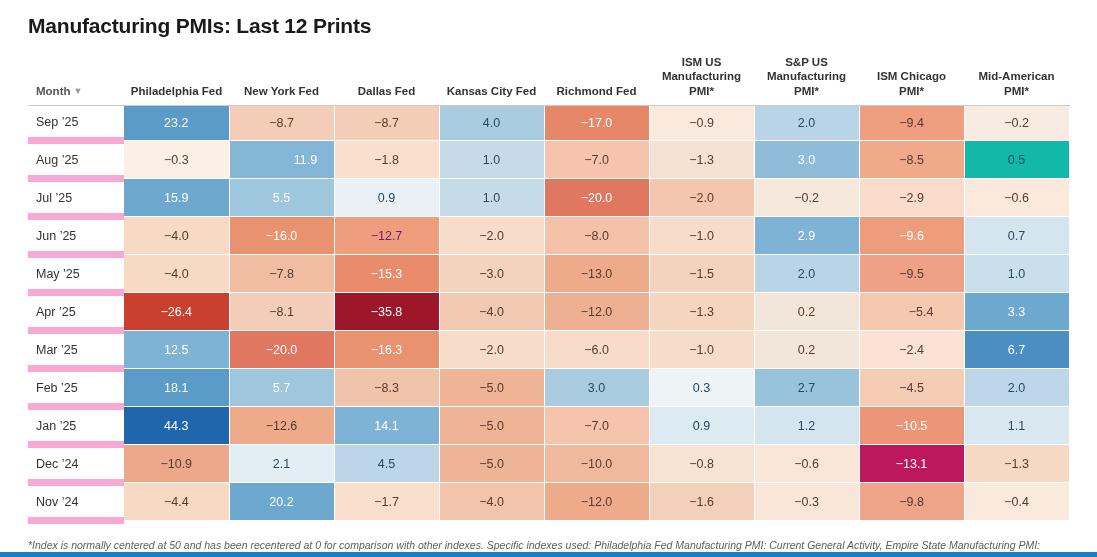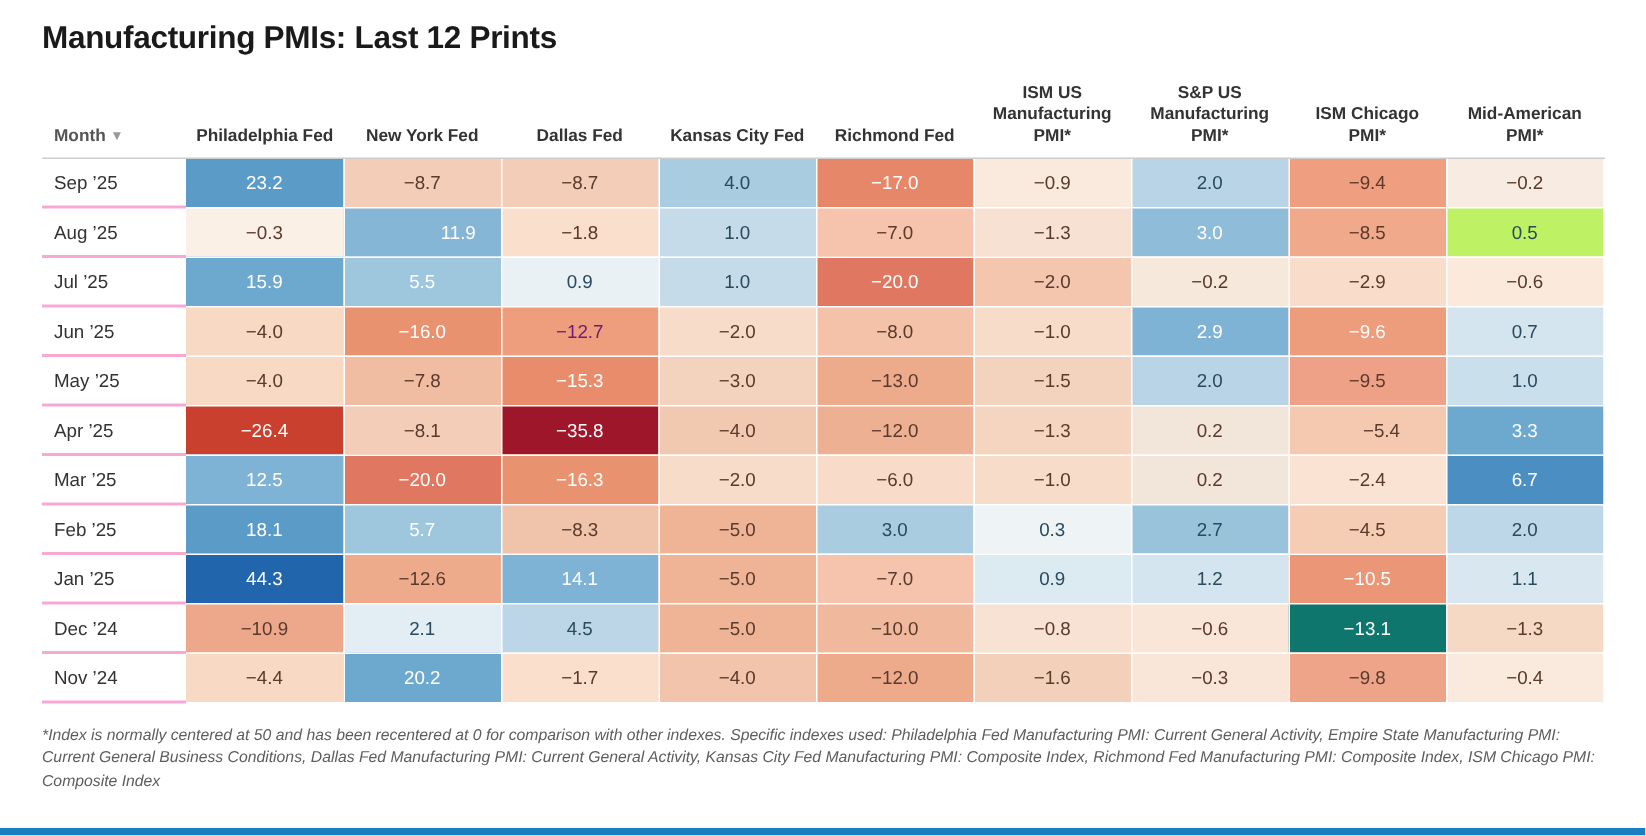--- a/index.html
+++ b/index.html
@@ -65,21 +65,21 @@
     border-bottom: 1px solid #ffffff;
     border-right: 1px solid #ffffff;
   }
   table.pmi td.month {
     text-align: left;
     padding-left: 8px;
     font-size: 12.5px;
     color: #333333;
     background: #ffffff;
     border-right: none;
-    border-bottom: 2px solid #f9a8d4;
+    border-bottom: 7px solid #f9a8d4;
     white-space: nowrap;
   }
   table.pmi tr.header-row th {
     border-bottom: 1px solid #cccccc;
   }
   col.c-month { width: 96px; }
   col.c-data  { width: 105px; }
   .footnote {
     margin-top: 14px;
     font-size: 10.5px;
@@ -149,21 +149,21 @@
         <tr>
           <td class="month">Aug ’25</td>
           <td style="background: rgb(251, 240, 230); color: rgb(90, 58, 44);">−0.3</td>
           <td style="background: rgb(133, 182, 214); color: rgb(255, 255, 255); padding-left: 48px;">11.9</td>
           <td style="background: rgb(251, 223, 205); color: rgb(90, 58, 44);">−1.8</td>
           <td style="background: rgb(197, 219, 233); color: rgb(42, 74, 94);">1.0</td>
           <td style="background: rgb(246, 196, 172); color: rgb(90, 58, 44);">−7.0</td>
           <td style="background: rgb(247, 225, 210); color: rgb(90, 58, 44);">−1.3</td>
           <td style="background: rgb(143, 188, 217); color: rgb(255, 255, 255);">3.0</td>
           <td style="background: rgb(240, 169, 138); color: rgb(90, 58, 44);">−8.5</td>
-          <td style="background: #bef264; color: rgb(42, 74, 94);">0.5</td>
+          <td style="background: #14b8a6; color: rgb(42, 74, 94);">0.5</td>
         </tr>
         <tr>
           <td class="month">Jul ’25</td>
           <td style="background: rgb(109, 168, 207); color: rgb(255, 255, 255);">15.9</td>
           <td style="background: rgb(158, 198, 221); color: rgb(255, 255, 255);">5.5</td>
           <td style="background: rgb(233, 241, 245); color: rgb(42, 74, 94);">0.9</td>
           <td style="background: rgb(197, 219, 233); color: rgb(42, 74, 94);">1.0</td>
           <td style="background: rgb(224, 119, 97); color: rgb(255, 255, 255);">−20.0</td>
           <td style="background: rgb(243, 198, 173); color: rgb(90, 58, 44);">−2.0</td>
           <td style="background: rgb(247, 232, 220); color: rgb(90, 58, 44);">−0.2</td>
@@ -244,21 +244,21 @@
         </tr>
         <tr>
           <td class="month">Dec ’24</td>
           <td style="background: rgb(237, 168, 139); color: rgb(90, 58, 44);">−10.9</td>
           <td style="background: rgb(226, 237, 244); color: rgb(42, 74, 94);">2.1</td>
           <td style="background: rgb(188, 214, 232); color: rgb(42, 74, 94);">4.5</td>
           <td style="background: rgb(239, 179, 150); color: rgb(90, 58, 44);">−5.0</td>
           <td style="background: rgb(240, 185, 158); color: rgb(90, 58, 44);">−10.0</td>
           <td style="background: rgb(248, 226, 212); color: rgb(90, 58, 44);">−0.8</td>
           <td style="background: rgb(249, 230, 216); color: rgb(90, 58, 44);">−0.6</td>
-          <td style="background: #0f766e; color: rgb(255, 255, 255);">−13.1</td>
+          <td style="background: #be185d; color: rgb(255, 255, 255);">−13.1</td>
           <td style="background: rgb(246, 217, 197); color: rgb(90, 58, 44);">−1.3</td>
         </tr>
         <tr>
           <td class="month">Nov ’24</td>
           <td style="background: rgb(247, 217, 196); color: rgb(90, 58, 44);">−4.4</td>
           <td style="background: rgb(109, 168, 207); color: rgb(255, 255, 255);">20.2</td>
           <td style="background: rgb(251, 223, 205); color: rgb(90, 58, 44);">−1.7</td>
           <td style="background: rgb(242, 196, 171); color: rgb(90, 58, 44);">−4.0</td>
           <td style="background: rgb(238, 171, 140); color: rgb(90, 58, 44);">−12.0</td>
           <td style="background: rgb(243, 208, 186); color: rgb(90, 58, 44);">−1.6</td>

